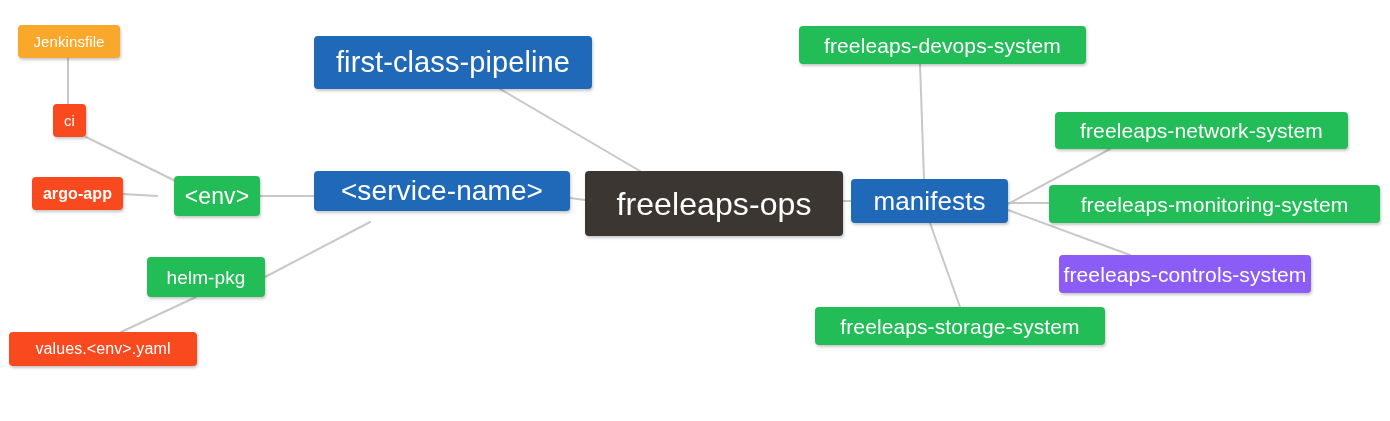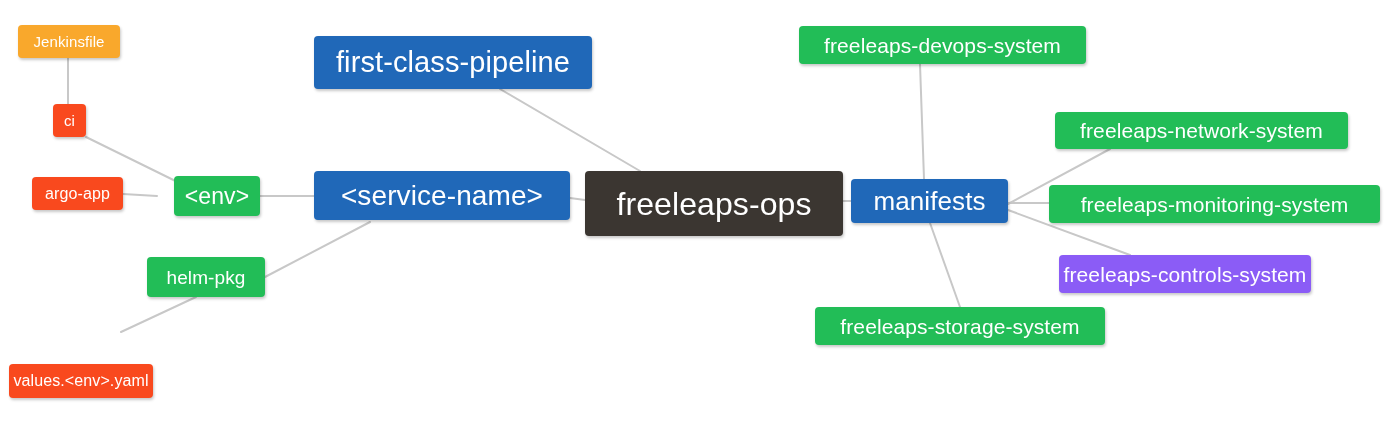--- a/index.html
+++ b/index.html
@@ -74,36 +74,36 @@
       <path class="edge" d="M 930 223 L 960 307" stroke="#c8c8c8"></path>
     </svg>
 
   <div id="node-layer">
       <div class="node" style="left: 18px; top: 25px; width: 102px; height: 33px; background: rgb(249, 168, 44); font-size: 15px;">
         <span class="node-label">Jenkinsfile</span>
       </div>
       <div class="node" style="left: 53px; top: 104px; width: 33px; height: 33px; background: rgb(249, 73, 30); font-size: 15px;">
         <span class="node-label">ci</span>
       </div>
-      <div class="node" style="left: 32px; top: 177px; width: 91px; height: 33px; background: rgb(249, 73, 30); font-size: 16px;">
+      <div class="node" style="left: 32px; top: 177px; width: 91px; height: 33px; background: rgb(249, 73, 30); font-size: 16px; font-weight: bold;">
         <span class="node-label">argo-app</span>
       </div>
       <div class="node" style="left: 157px; top: 176px; width: 86px; height: 40px; background: rgb(34, 189, 87); font-size: 23px; margin-left: 17px;">
         <span class="node-label">&lt;env&gt;</span>
       </div>
       <div class="node" style="left: 147px; top: 257px; width: 118px; height: 40px; background: rgb(34, 189, 87); font-size: 19px;">
         <span class="node-label">helm-pkg</span>
       </div>
-      <div class="node" style="left: 9px; top: 332px; width: 144px; height: 34px; background: rgb(249, 73, 30); font-size: 16px; margin-top: 32px;">
+      <div class="node" style="left: 9px; top: 332px; width: 188px; height: 34px; background: rgb(249, 73, 30); font-size: 16px;">
         <span class="node-label">values.&lt;env&gt;.yaml</span>
       </div>
       <div class="node" style="left: 314px; top: 36px; width: 278px; height: 53px; background: rgb(32, 104, 184); font-size: 29px;">
         <span class="node-label">first-class-pipeline</span>
       </div>
-      <div class="node" style="left: 314px; top: 171px; width: 256px; height: 49px; background: rgb(32, 104, 184); font-size: 28px;">
+      <div class="node" style="left: 314px; top: 171px; width: 256px; height: 40px; background: rgb(32, 104, 184); font-size: 28px;">
         <span class="node-label">&lt;service-name&gt;</span>
       </div>
       <div class="node" style="left: 585px; top: 171px; width: 258px; height: 65px; background: rgb(59, 54, 49); font-size: 32px;">
         <span class="node-label">freeleaps-ops</span>
       </div>
       <div class="node" style="left: 851px; top: 179px; width: 157px; height: 44px; background: rgb(32, 104, 184); font-size: 26px;">
         <span class="node-label">manifests</span>
       </div>
       <div class="node" style="left: 799px; top: 26px; width: 287px; height: 38px; background: rgb(34, 189, 87); font-size: 21px;">
         <span class="node-label">freeleaps-devops-system</span>

